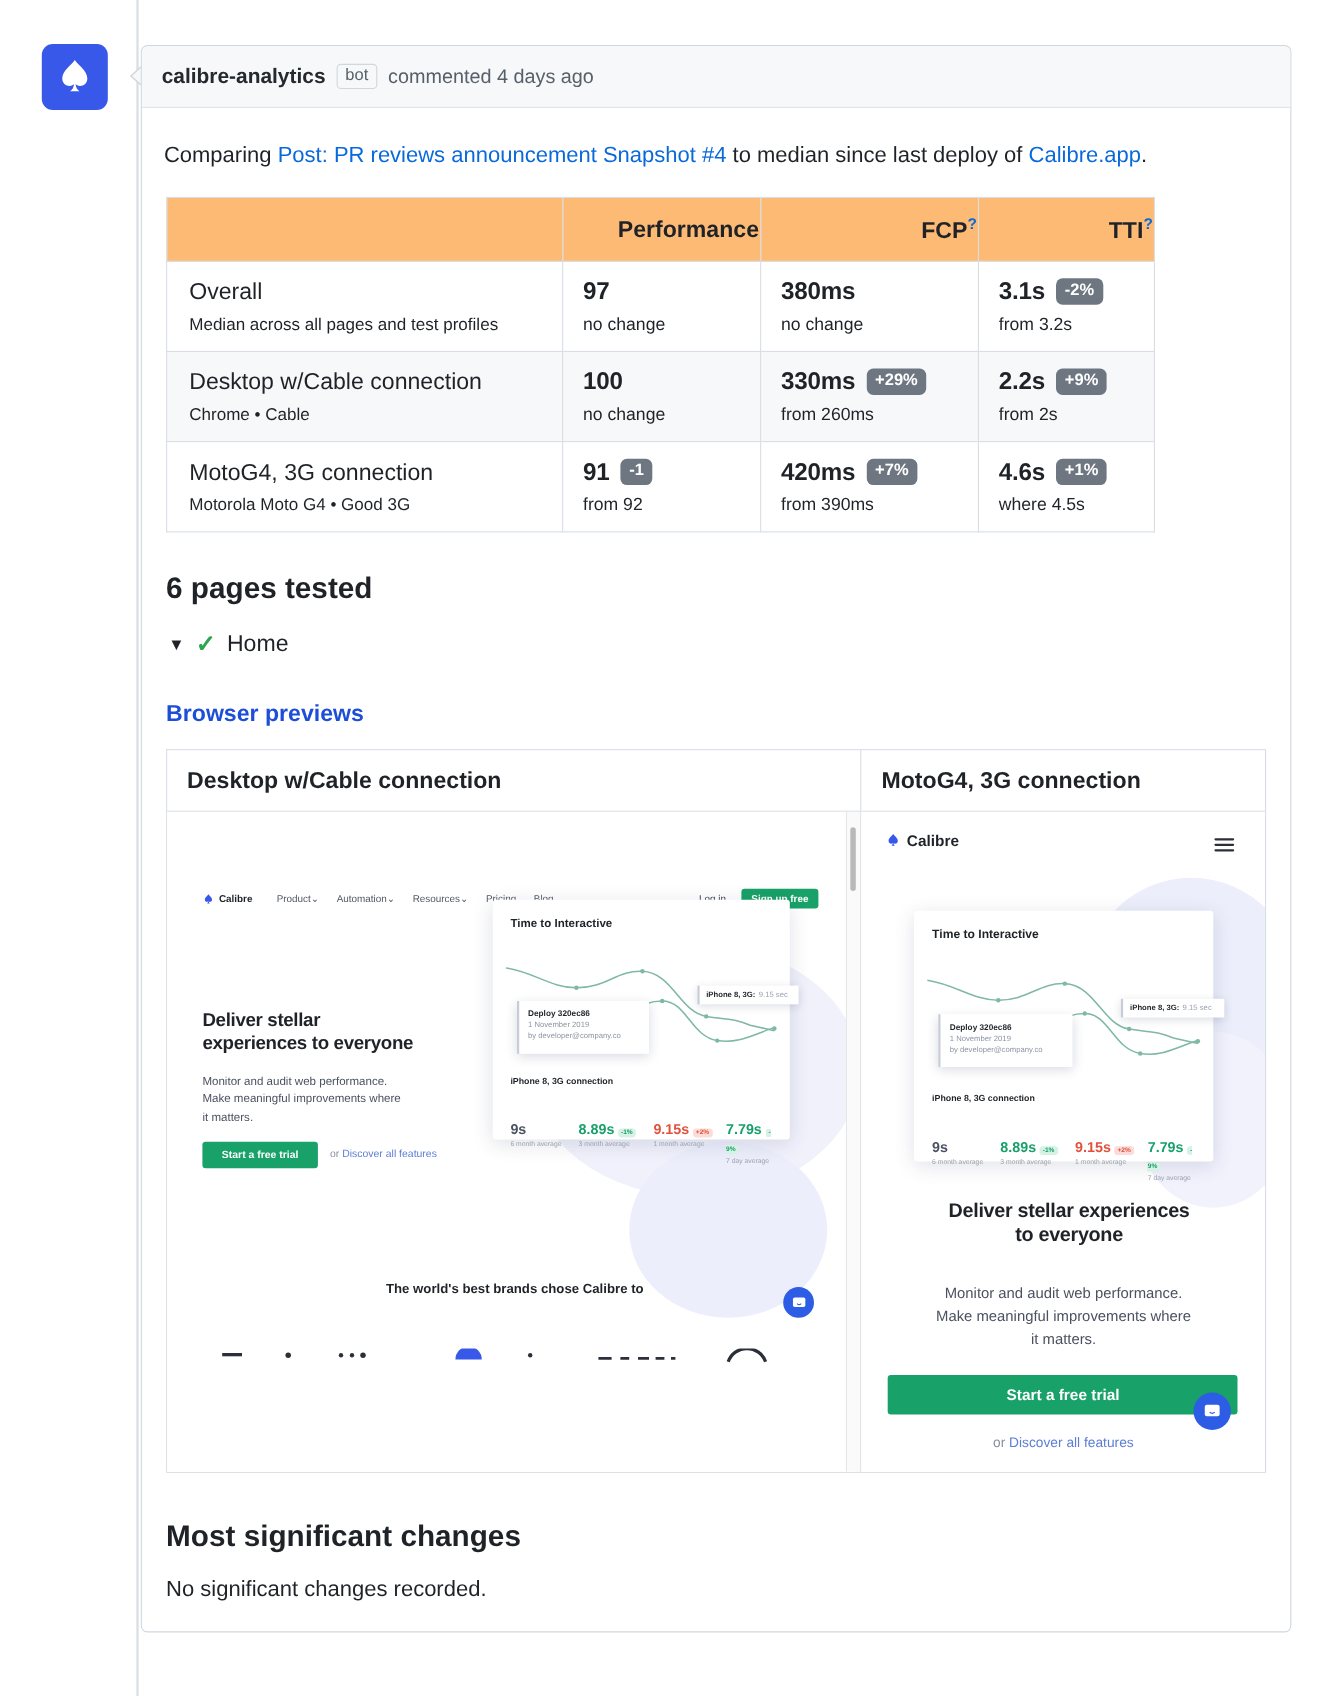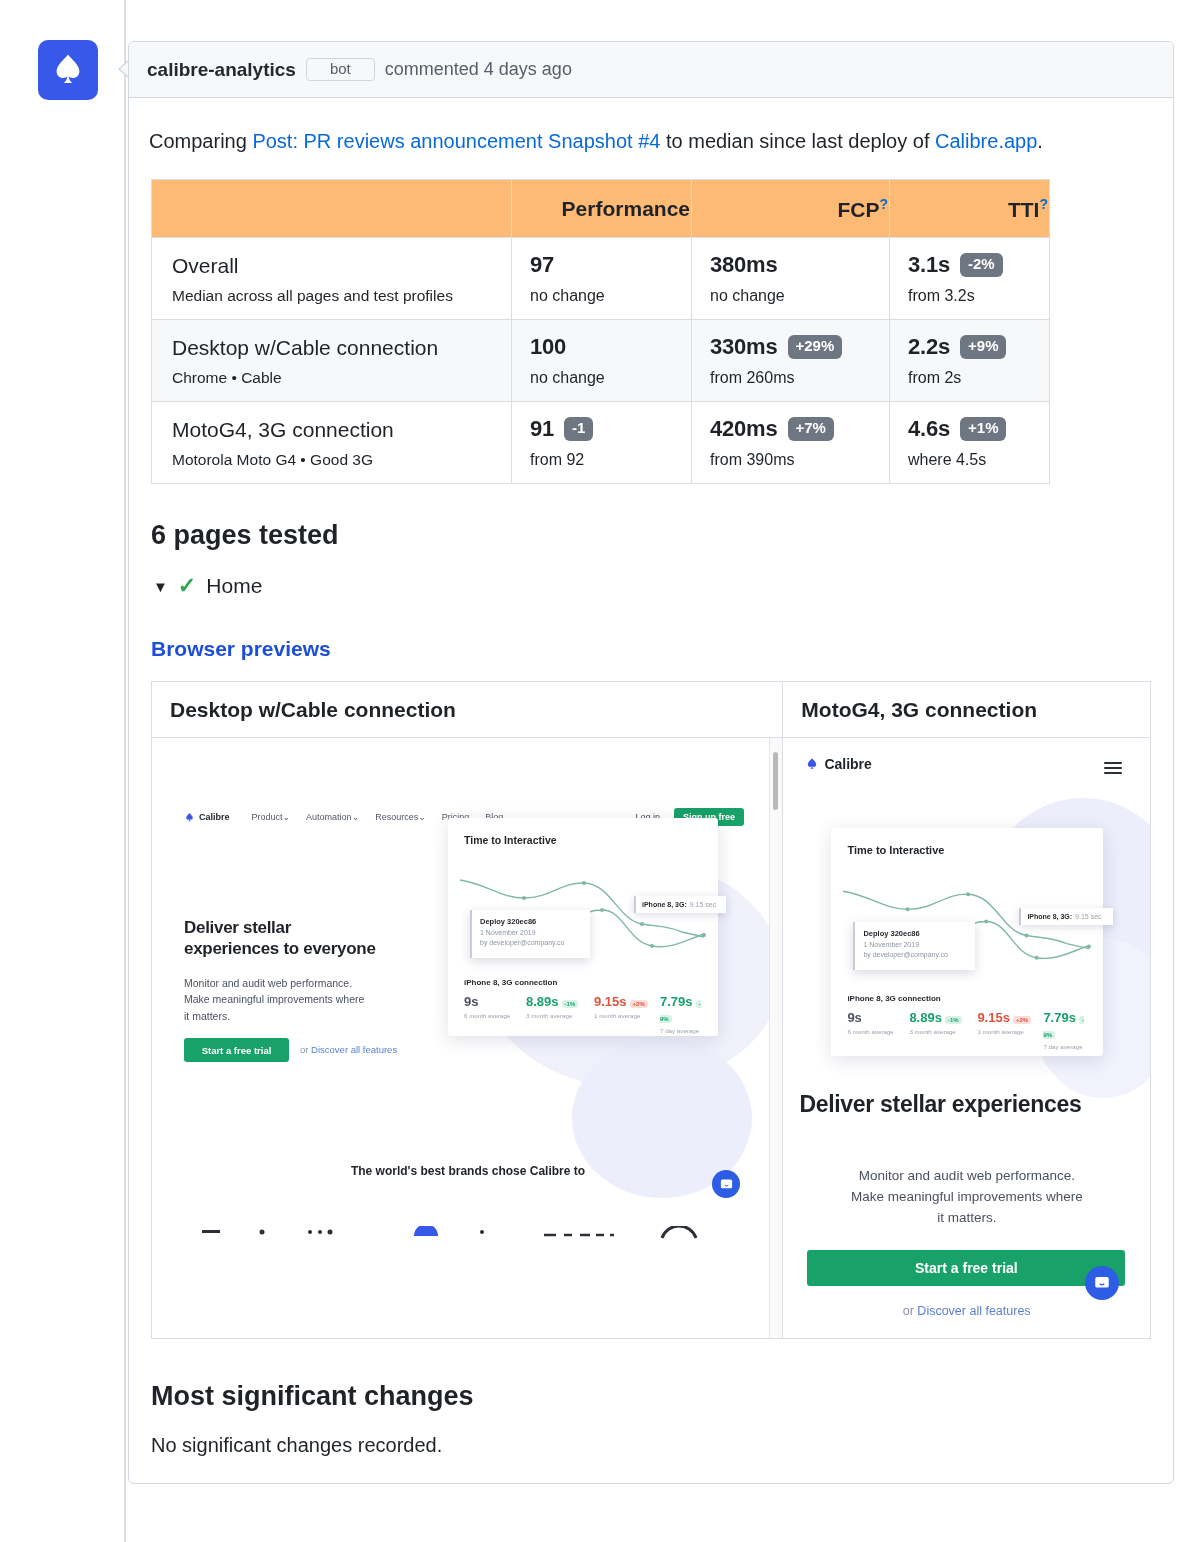--- a/index.html
+++ b/index.html
@@ -58,21 +58,21 @@
     border-bottom: 1px solid #d0d7de;
     border-radius: 5px 5px 0 0;
     display: flex; align-items: center;
     padding: 0 18px;
     font-size: 17px;
     color: #57606a;
   }
   .author { font-weight: 700; color: #24292f; font-size: 19px; margin-right: 10px; }
   .bot-badge {
     border: 1px solid #d0d7de; border-radius: 4px;
-    padding: 1px 23px 2px;
+    padding: 1px 7px 2px;
     font-size: 15px; color: #57606a;
     margin-right: 10px; line-height: 1.25;
   }
   .commented-ago { font-size: 18px; color: #57606a; }
 
   .comment-body { padding: 22px 20px 26px 20px; }
 
   .lead {
     font-size: 20px; line-height: 1.55; color: #1f2328;
     margin: 6px 0 22px 0;
@@ -187,21 +187,21 @@
   
   .card {
     position:absolute; background:#fff;
     box-shadow: 0 4px 18px rgba(40,50,90,.14);
     border-radius: 3px;
   }
   .card-title { font-weight:800; color:#1f2328; }
   .stats-title { font-weight:800; color:#1f2328; }
   .stats-row { display:flex; }
   .stat { }
-  .stat-v { font-weight: 700; }
+  .stat-v { font-weight: 700; margin-top: 25px; }
   .stat-l { color:#9aa1ae; }
   .pill { border-radius: 3px; font-weight:700; padding: 1px 3px; margin-left:3px; }
   .pill-g { background:#d6f2e4; color:#17a06a; }
   .pill-r { background:#fbdcd8; color:#e0523c; }
   .tooltip-box {
     position:absolute; background:#fff;
     box-shadow: 0 3px 10px rgba(40,50,90,.18);
     border-left: 2px solid #c7cdd8;
   }
   .tt-t { font-weight:800; color:#1f2328; }
@@ -555,22 +555,23 @@
                     <div class="stat-v" style="font-size: 13px; color: rgb(224, 82, 60);">9.15s<span class="pill pill-r" style="font-size: 6px;">+2%</span></div>
                     <div class="stat-l" style="font-size: 6.2px; margin-top: 3px;">1 month average</div>
                   </div>
                   <div class="stat" style="width: 44px;">
                     <div class="stat-v" style="font-size: 13px; color: rgb(23, 160, 106);">7.79s<span class="pill pill-g" style="font-size: 6px;">-9%</span></div>
                     <div class="stat-l" style="font-size: 6.2px; margin-top: 3px;">7 day average</div>
                   </div>
                 </div>
             </div>
 
-            <div class="hero-h" style="left:16px;top:352px;width:367px;font-size:23px;">
+            <div class="hero-h" style="left:5px;top:352px;width:367px;text-align:center;font-size:18px;">
               <div>Deliver stellar experiences</div>
+              <div>to everyone</div>
             </div>
             <div class="hero-p" style="left:0;top:428px;width:367px;text-align:center;font-size:13.5px;">
               <div>Monitor and audit web performance.</div>
               <div>Make meaningful improvements where</div>
               <div>it matters.</div>
             </div>
 
             <div class="btn-green-wide" style="left:24px;top:512px;width:318px;height:36px;font-size:14px;">Start a free trial</div>
 
             <div class="disc-link" style="left:0;top:566px;font-size:12.5px;color:#8a90a0;">

